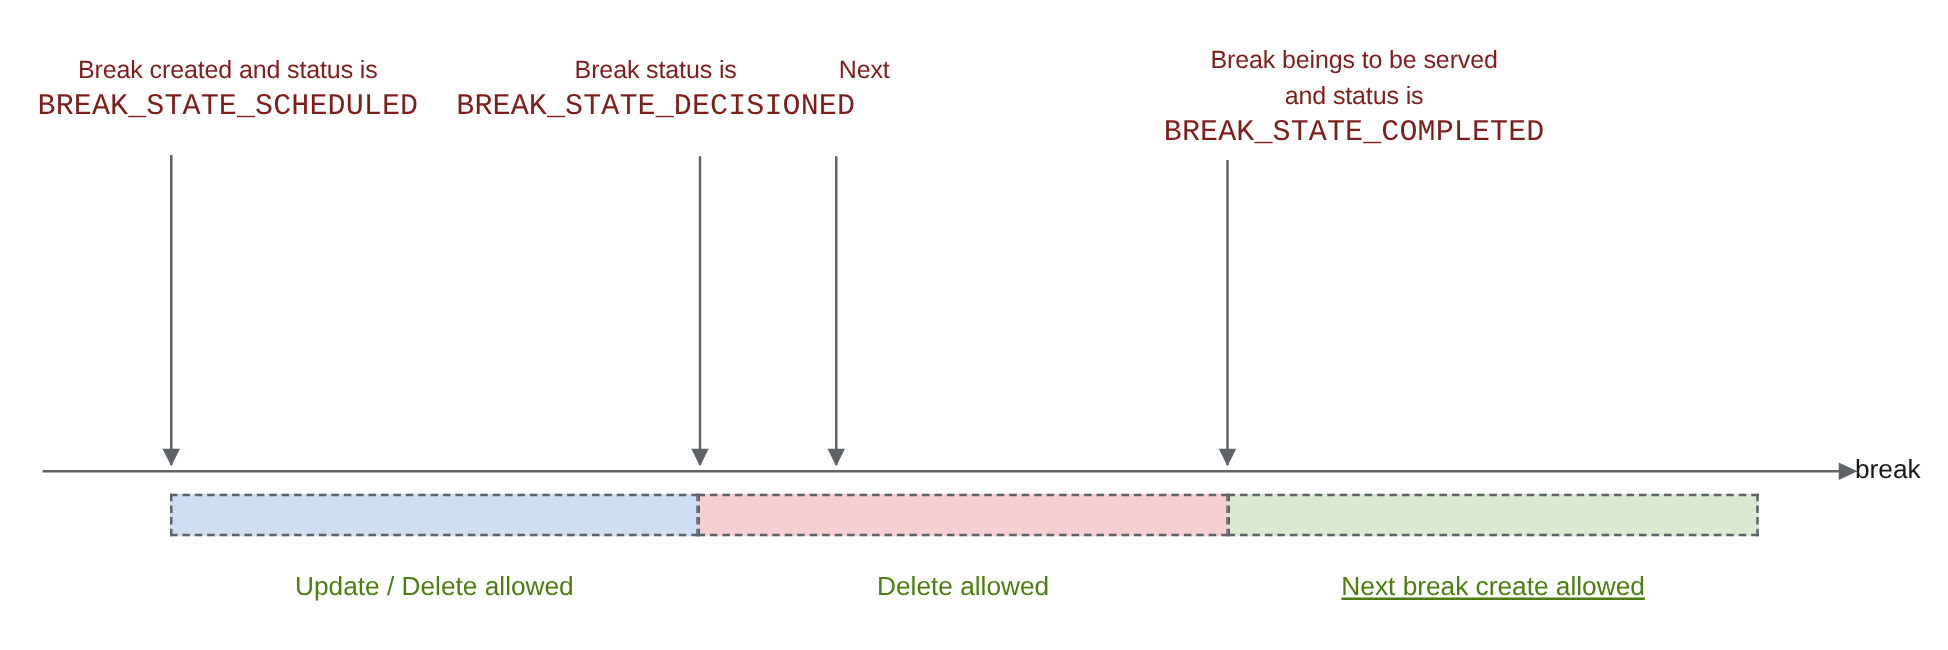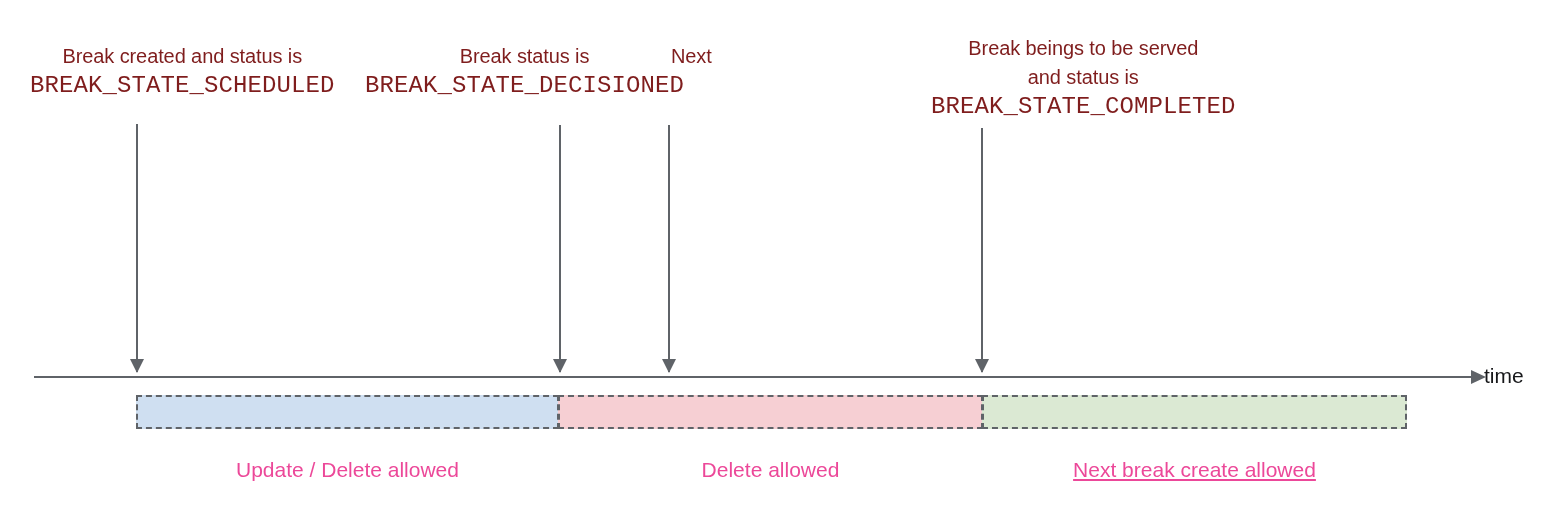--- a/index.html
+++ b/index.html
@@ -114,21 +114,21 @@
     height: 34px;
     border: 2px dashed #5f6368;
     box-sizing: border-box;
   }
 
   
   .phase-caption {
     position: absolute;
     top: 458px;
     font-size: 21px;
-    color: #ec4899;
+    color: #4d7c0f;
     text-align: center;
     white-space: nowrap;
   }
 </style>
 </head>
 <body>
 
 <div id="diagram-root">
 
   <div class="callout callout-1">
@@ -168,21 +168,21 @@
 
   <div class="event-arrow" style="left:975px; top:128px; height:244px;">
     <div class="shaft"></div>
     <div class="head"></div>
   </div>
 
   <div id="time-axis">
     <div class="axis-line"></div>
     <div class="axis-head"></div>
   </div>
-  <div id="time-axis-label">time</div>
+  <div id="time-axis-label">break</div>
 
   <div class="phase-bar" style="left:136px; width:423px; background:#cfdff1;"></div>
   <div class="phase-bar" style="left:558px; width:425px; background:#f6cfd3;"></div>
   <div class="phase-bar" style="left:982px; width:425px; background:#dbe9d3;"></div>
 
   <div class="phase-caption" style="left:136px; width:423px;">Update / Delete allowed</div>
   <div class="phase-caption" style="left:558px; width:425px;">Delete allowed</div>
   <div class="phase-caption" style="left:982px; width:425px;text-decoration:underline;">Next break create allowed</div>
 
 </div>

